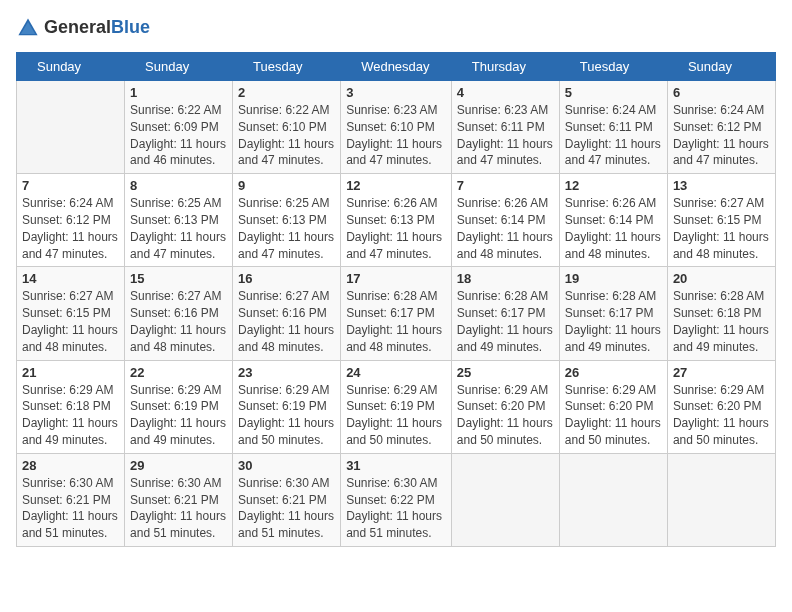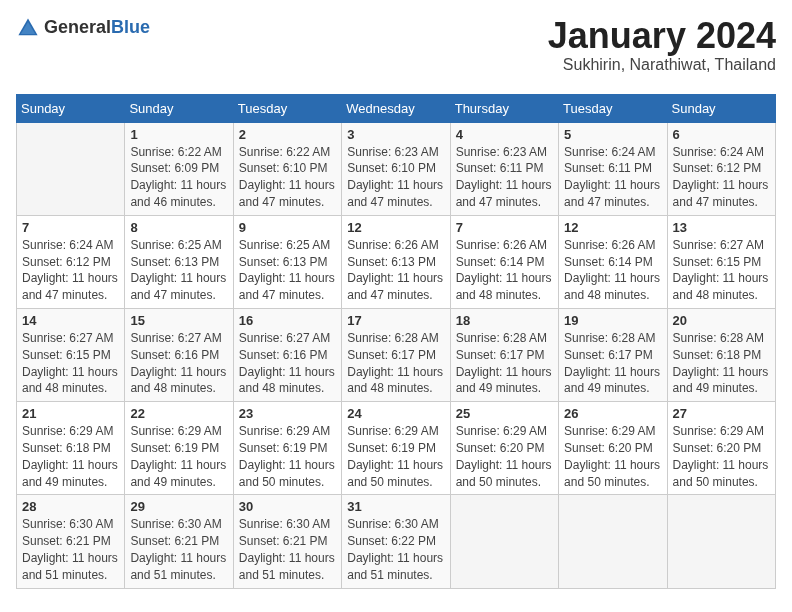--- a/index.html
+++ b/index.html
@@ -5,23 +5,22 @@
     * { box-sizing: border-box; margin: 0; padding: 0; }
     body {
       font-family: Arial, sans-serif;
       background: #fff;
       width: 792px;
       min-height: 612px;
       padding: 16px;
     }
     .header-area {
       display: flex;
-      justify-content: space-between;
       align-items: flex-start;
-      margin-bottom: 20px;
+      margin-bottom: 12px;
     }
     .logo {
       display: flex;
       align-items: center;
       gap: 4px;
     }
     .logo-text-general {
       font-size: 18px;
       font-weight: bold;
       color: #333;
@@ -53,21 +52,21 @@
     table {
       width: 100%;
       border-collapse: collapse;
       font-size: 11px;
     }
     thead tr {
       background-color: #2a6bb0;
       color: #fff;
     }
     thead th {
-      padding: 6px 4px;
+      padding: 6px 20px;
       text-align: left;
       font-size: 13px;
       font-weight: normal;
       border: 1px solid #2a6bb0;
     }
     tbody tr {
       vertical-align: top;
     }
     tbody td {
       border: 1px solid #ccc;
@@ -103,24 +102,20 @@
 <div class="header-area">
   <div class="logo">
     <svg class="logo-icon" viewBox="0 0 40 40">
       <polygon points="20,4 36,32 4,32" fill="#2a6bb0"></polygon>
       <polygon points="20,10 32,30 8,30" fill="#5b9bd5" opacity="0.5"></polygon>
     </svg>
     <div>
       <span class="logo-text-general">General</span><span class="logo-text-blue">Blue</span>
     </div>
   </div>
-  <div class="title-area">
-    <div class="main-title">January 2024</div>
-    <div class="subtitle">Sukhirin, Narathiwat, Thailand</div>
-  </div>
 </div>
 
 <table>
   <thead>
     <tr>
     <th>Sunday</th>
         <th>Sunday</th>
         <th>Tuesday</th>
         <th>Wednesday</th>
         <th>Thursday</th>

